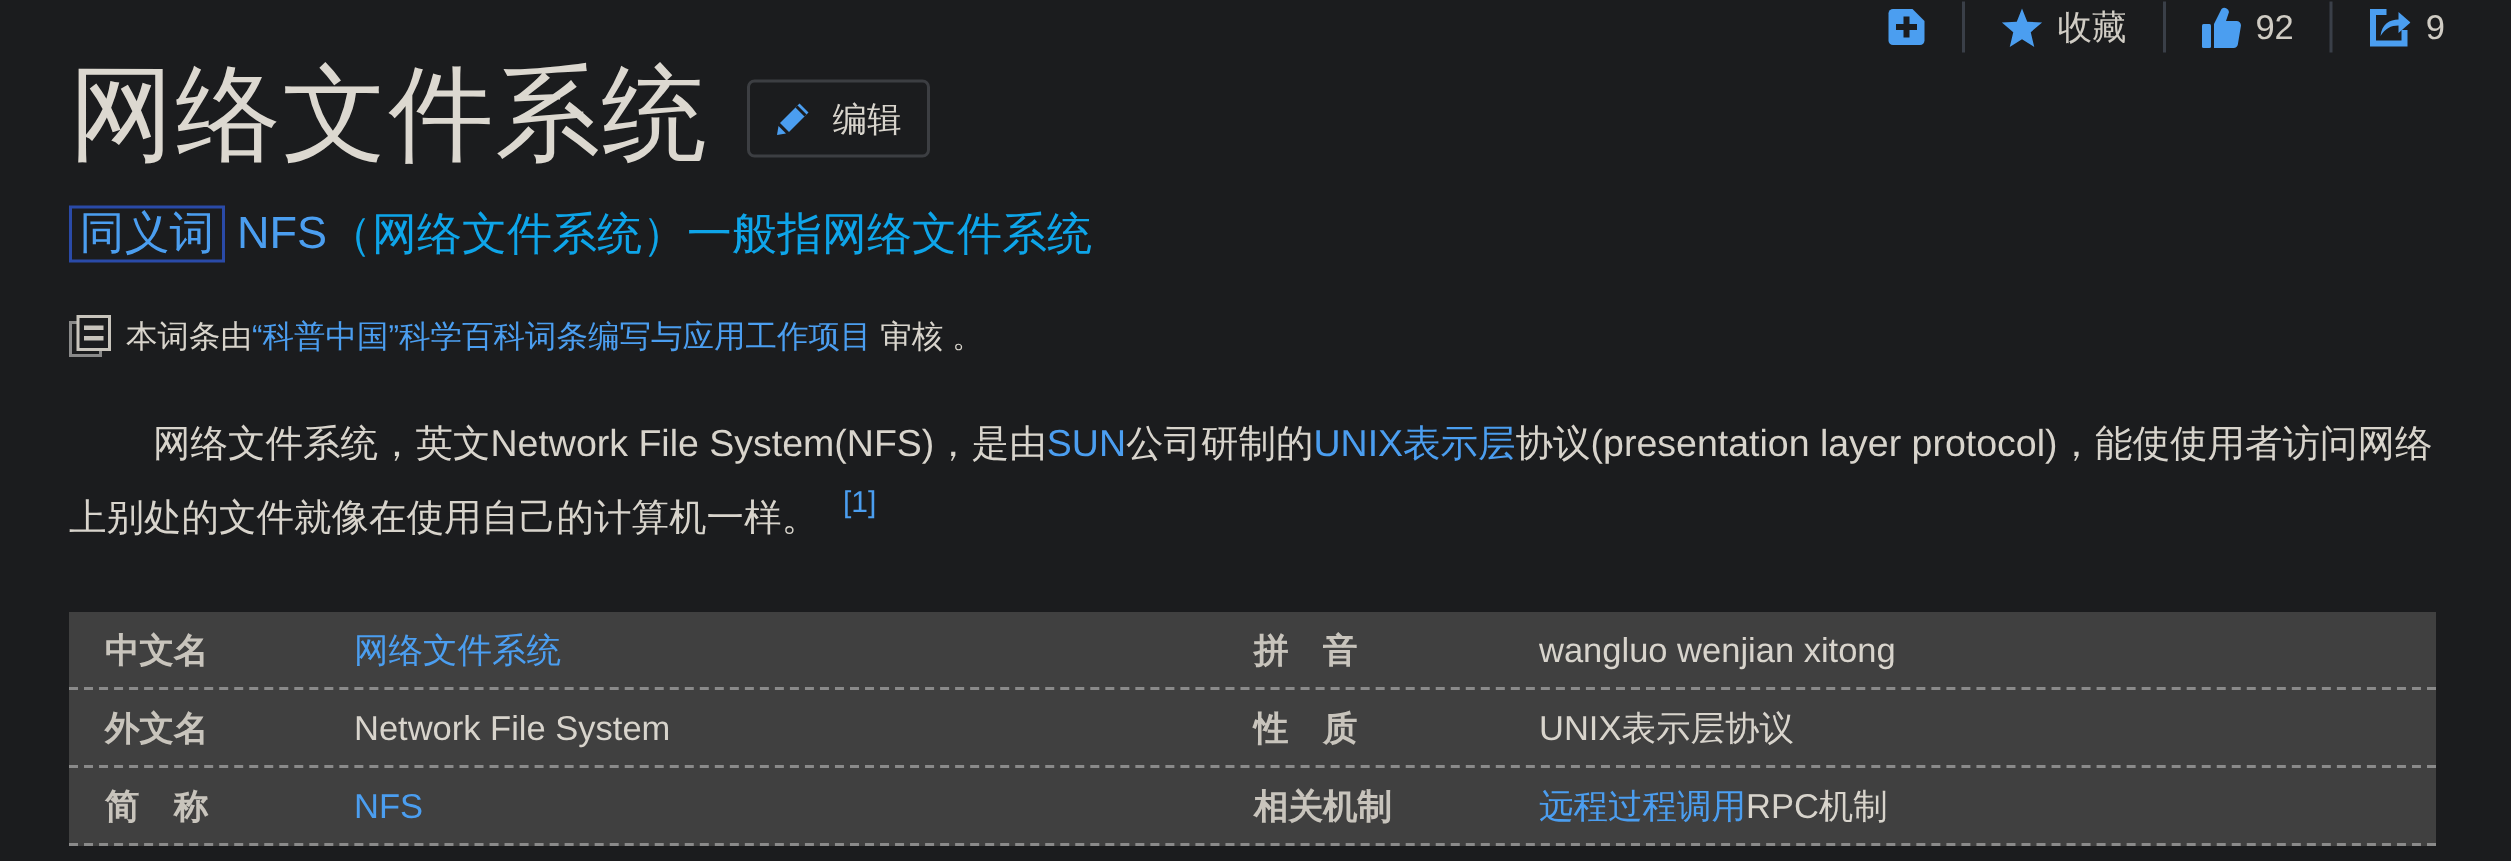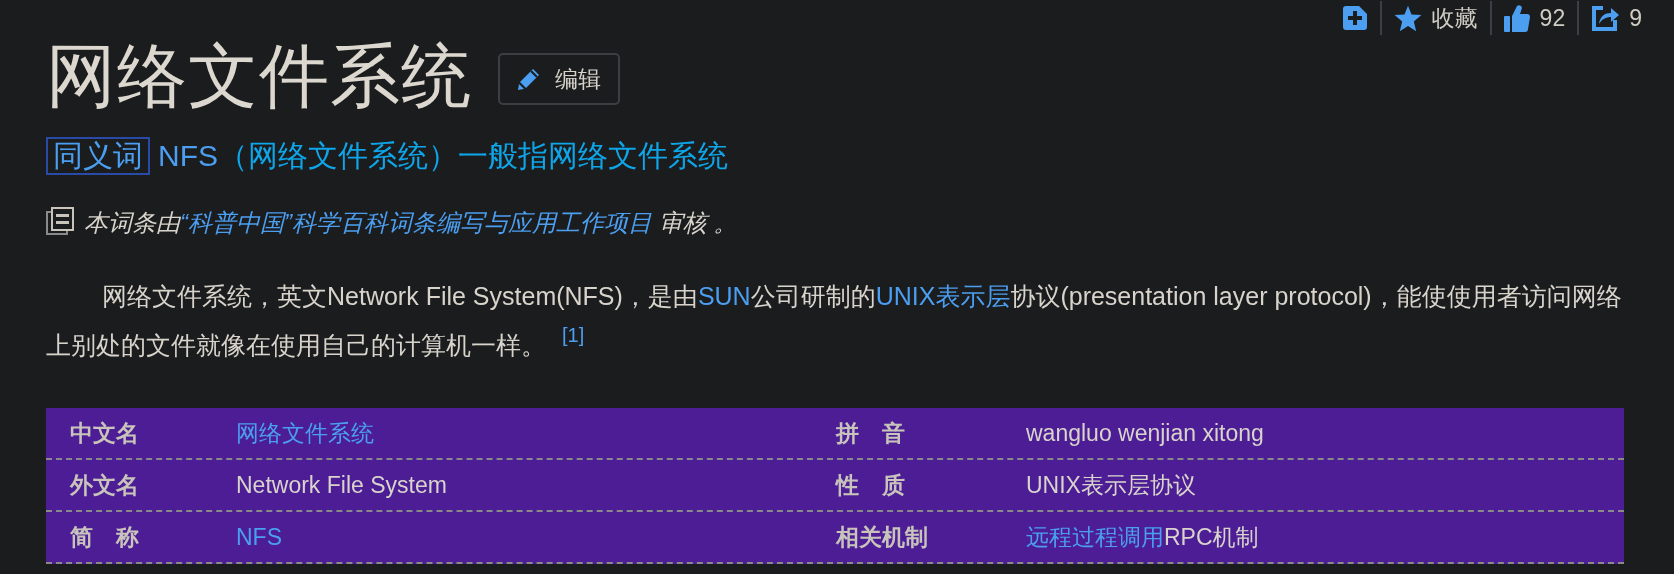--- a/index.html
+++ b/index.html
@@ -20,21 +20,21 @@
     right: 0;
     height: 36px;
     display: flex;
     align-items: center;
     padding-right: 20px;
   }
   .tb-item {
     display: flex;
     align-items: center;
     height: 36px;
-    padding: 0 12px;
+    padding: 0 24px;
     font-size: 23px;
     color: #d0ccc4;
     cursor: pointer;
   }
   .tb-item svg { display: block; }
   .tb-sep {
     width: 2px;
     height: 34px;
     background: #3a3f48;
   }
@@ -89,24 +89,23 @@
     line-height: 30px;
     margin-right: 8px;
   }
   .syn-text { color: #0ea5e9; }
 
   .review-row {
     position: absolute;
     left: 46px;
     top: 207px;
     display: flex;
-    align-items: flex-start;
-    font-size: 24px;
+    align-items: center;
+    font-size: 21px;
     height: 34px;
-    font-style: italic;
   }
   .review-row .doc-icon { margin-right: 10px; }
 
   .summary {
     position: absolute;
     left: 46px;
     top: 272px;
     width: 1578px;
     font-size: 25px;
     line-height: 49px;
@@ -120,21 +119,21 @@
     vertical-align: 12px;
     margin-left: 16px;
     line-height: 0;
   }
 
   .info-table {
     position: absolute;
     left: 46px;
     top: 408px;
     width: 1578px;
-    background: #4c1d95;
+    background: #404040;
   }
   .info-row {
     display: flex;
     height: 50px;
     align-items: center;
     border-bottom: 2px dashed #8a8a8a;
     font-size: 23px;
   }
   .info-row + .info-row { }
   .cell-label {

